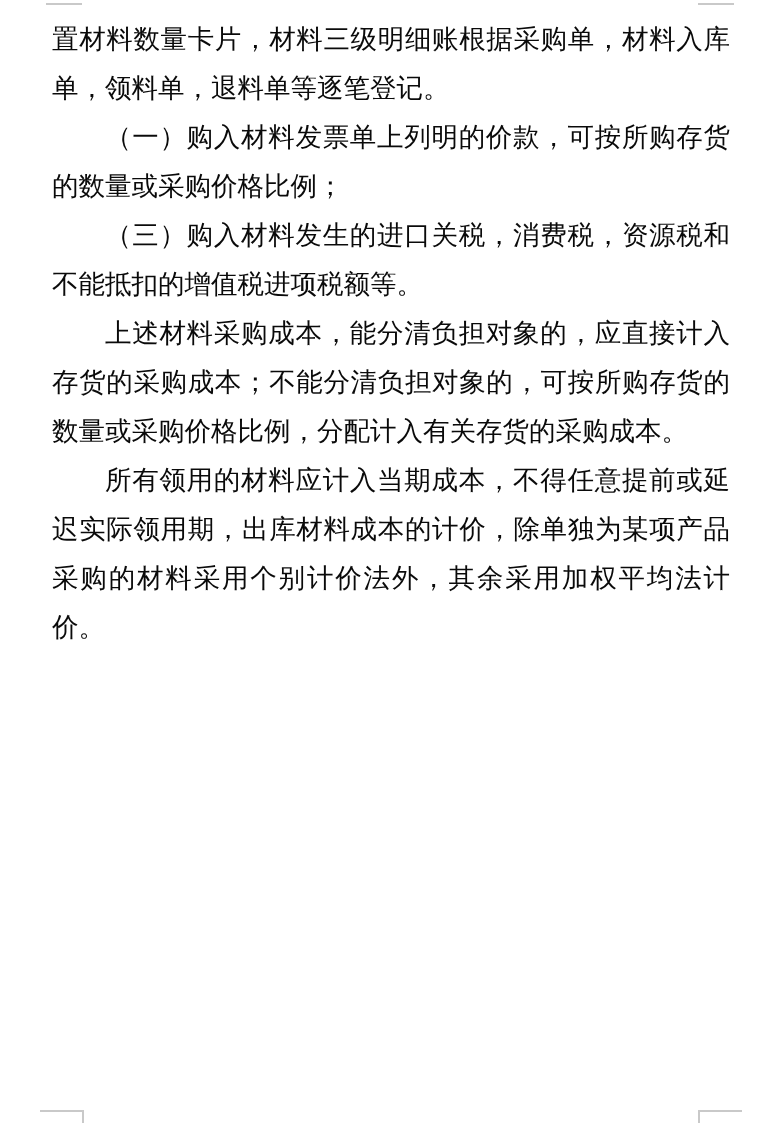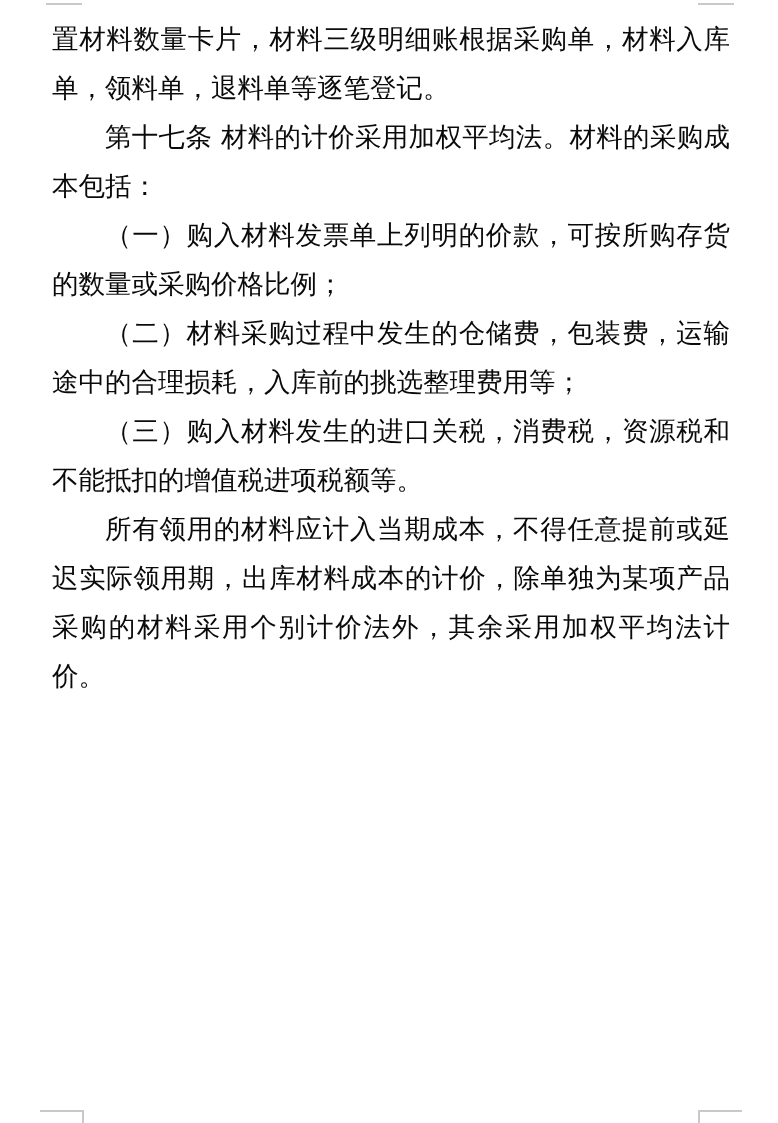--- a/index.html
+++ b/index.html
@@ -83,20 +83,19 @@
 
 <div class="page">
 
   <div class="mark mark-top-left"></div>
   <div class="mark mark-top-right"></div>
   <div class="mark mark-bottom-left"></div>
   <div class="mark mark-bottom-right"></div>
 
   <div class="body-text">
     <p class="para cont">置材料数量卡片，材料三级明细账根据采购单，材料入库单，领料单，退料单等逐笔登记。</p>
-    <p class="para indent">第十七条 材料的计价采用加权平均法。材料的采购成本包括：</p>
     <p class="para indent">（一）购入材料发票单上列明的价款，可按所购存货的数量或采购价格比例；</p>
-    <p class="para indent">（二）材料采购过程中发生的仓储费，包装费，运输途中的合理损耗，入库前的挑选整理费用等；</p>
     <p class="para indent">（三）购入材料发生的进口关税，消费税，资源税和不能抵扣的增值税进项税额等。</p>
+    <p class="para indent">上述材料采购成本，能分清负担对象的，应直接计入存货的采购成本；不能分清负担对象的，可按所购存货的数量或采购价格比例，分配计入有关存货的采购成本。</p>
     <p class="para indent">所有领用的材料应计入当期成本，不得任意提前或延迟实际领用期，出库材料成本的计价，除单独为某项产品采购的材料采用个别计价法外，其余采用加权平均法计价。</p>
   </div>
 
 </div>
 
 </body></html>

